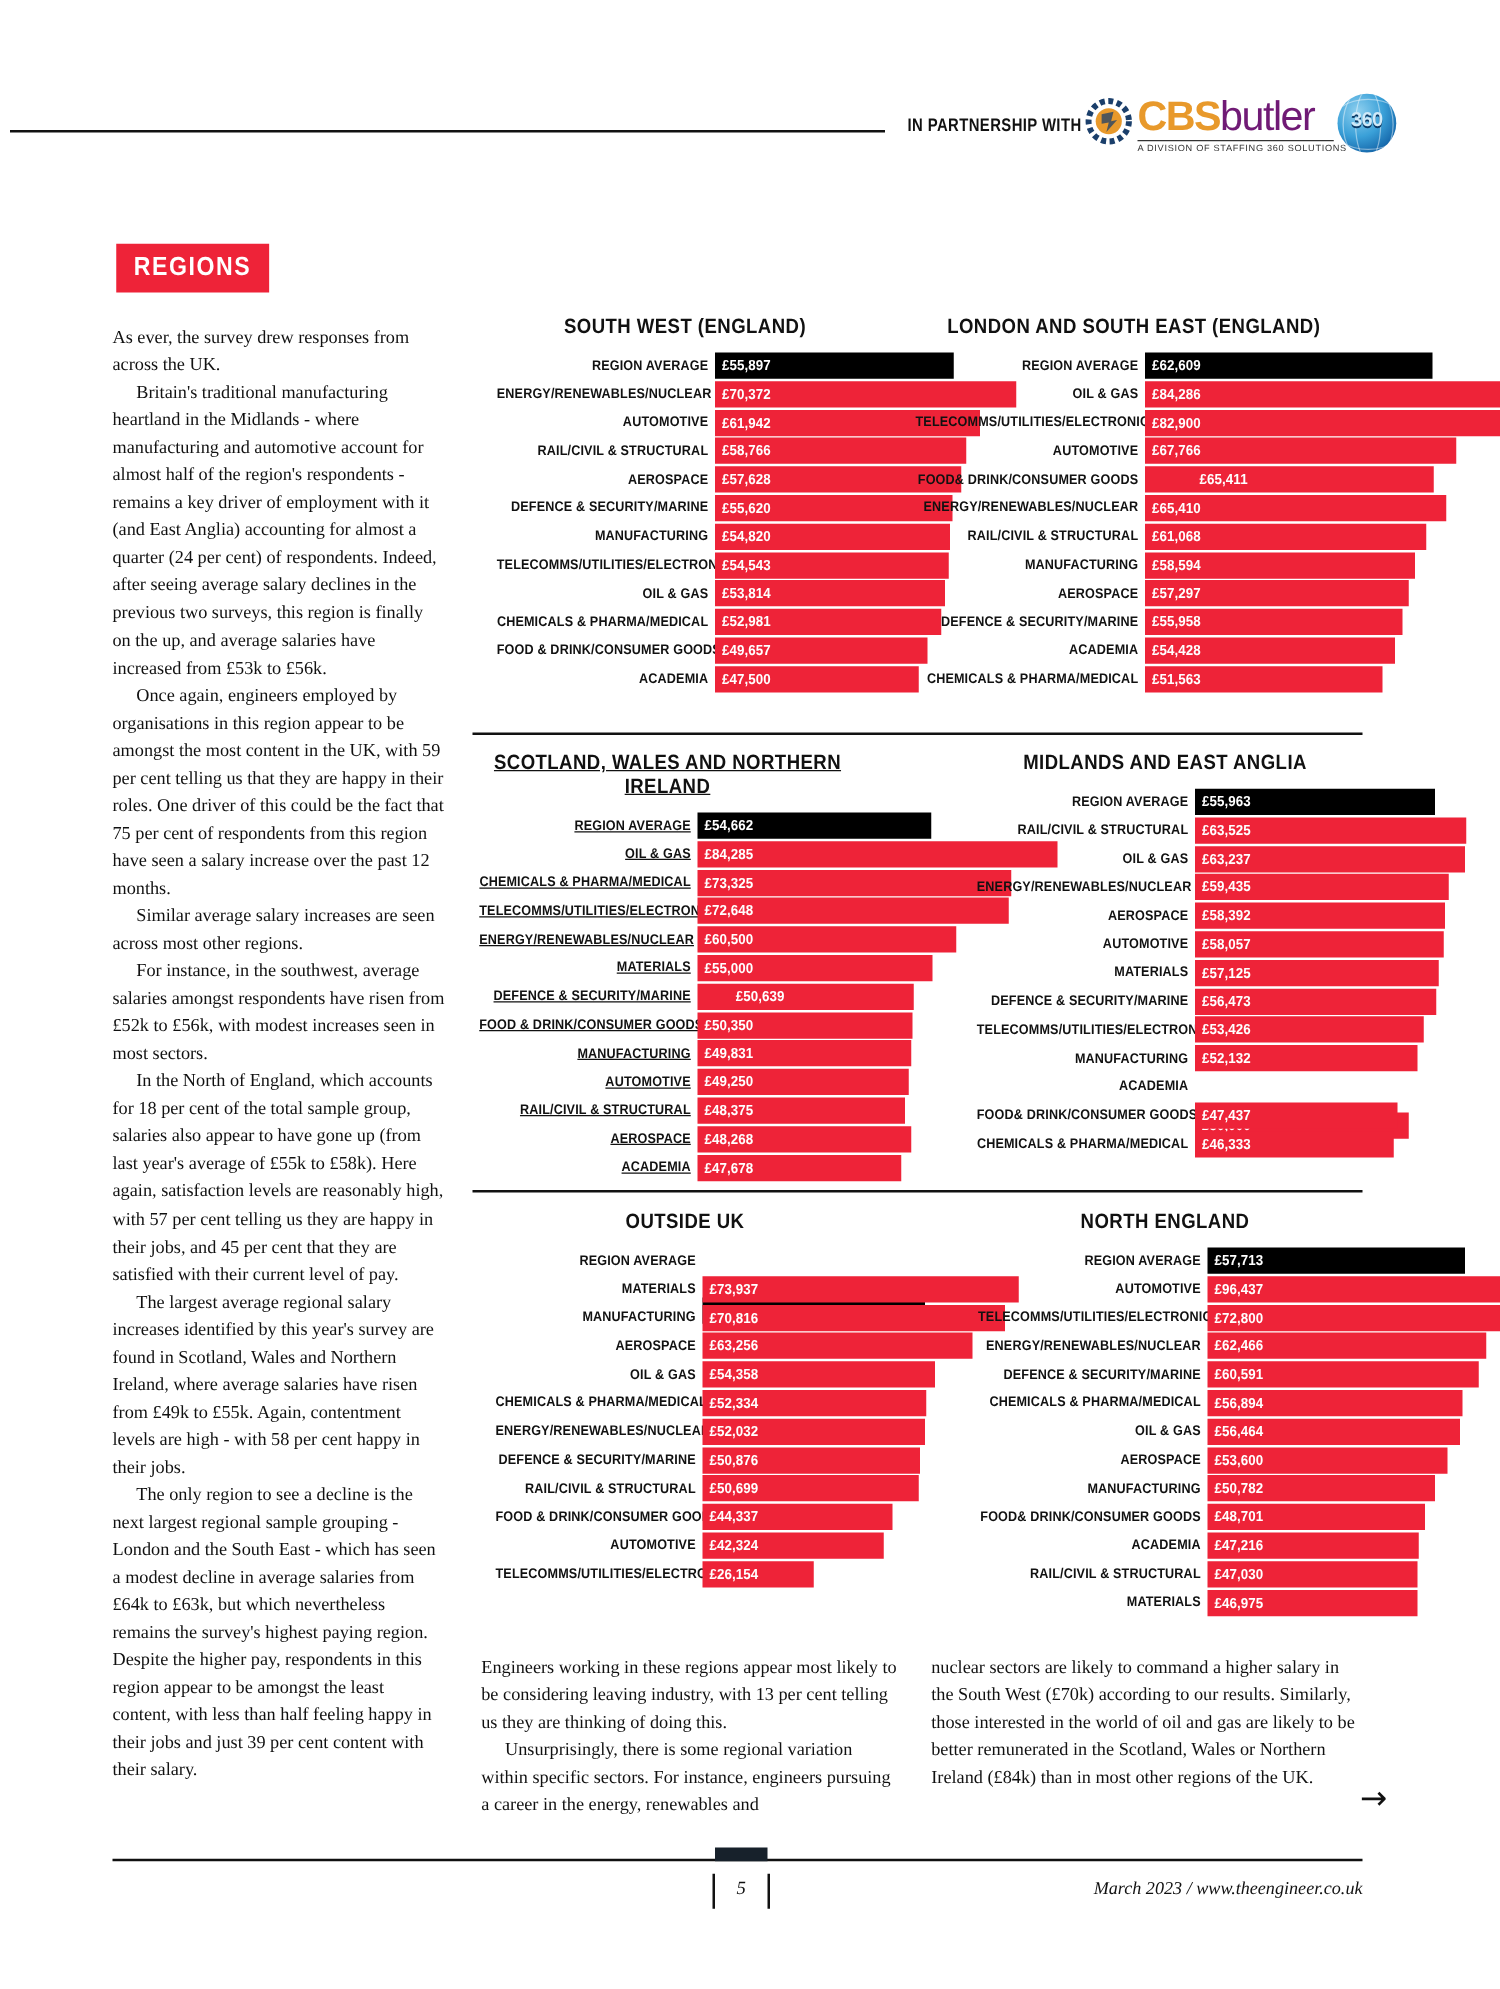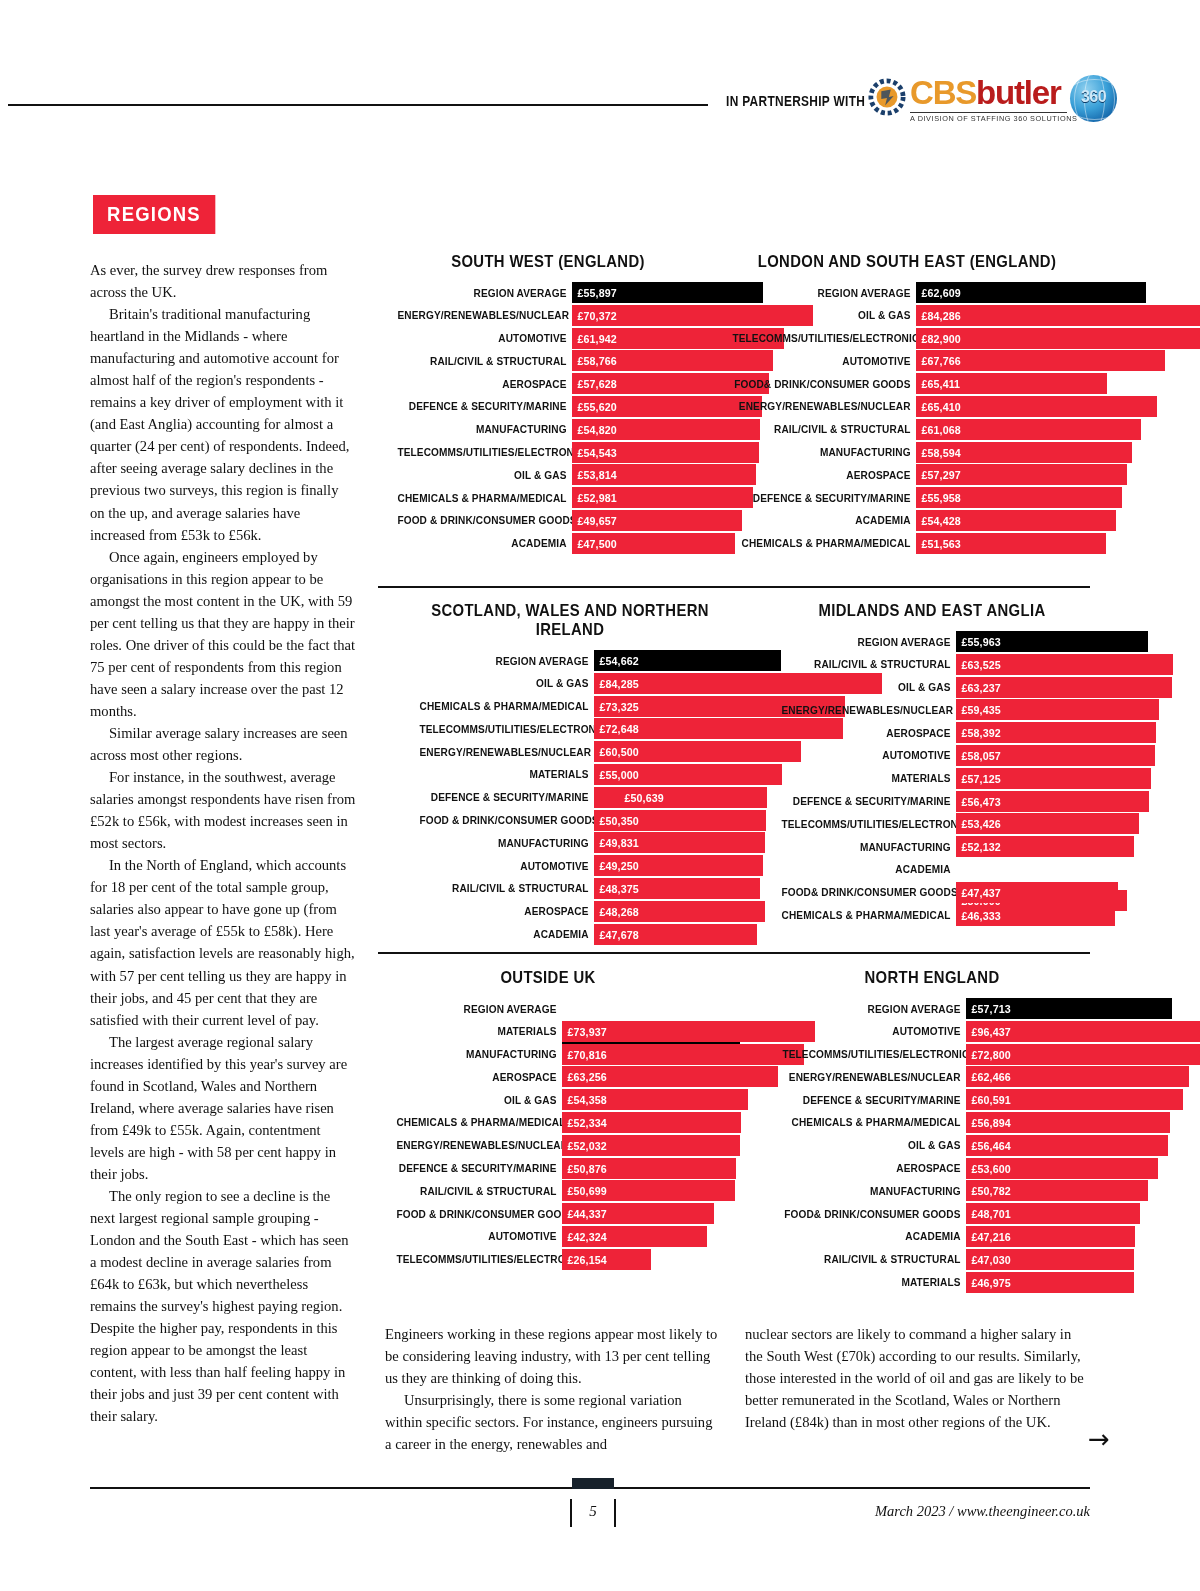--- a/index.html
+++ b/index.html
@@ -22,21 +22,21 @@
     color:#111;
     transform:scaleX(.82);transform-origin:left center;
   }
   .logo-wrap{position:absolute;left:868px;top:72px;width:225px;height:58px;}
   .logo-gear{position:absolute;left:0;top:6px;width:38px;height:38px;}
   .logo-cbs{
     position:absolute;left:42px;top:4px;
     font-family:"Liberation Sans",sans-serif;font-weight:bold;font-size:33px;
     letter-spacing:-1.2px;color:#E8992B;line-height:1;
   }
-  .logo-cbs .blue{color:#b91c1c;font-weight:bold;}
+  .logo-cbs .blue{color:#701a75;font-weight:normal;}
   .logo-rule{position:absolute;left:42px;top:40px;width:157px;height:1.3px;background:#333;}
   .logo-sub{
     position:absolute;left:42px;top:42px;
     font-family:"Liberation Sans",sans-serif;font-size:7.2px;letter-spacing:.55px;
     color:#333;transform:scaleX(1.02);transform-origin:left top;
   }
   .logo-360{
     position:absolute;left:202px;top:3px;width:47px;height:47px;border-radius:50%;
     background:radial-gradient(circle at 35% 30%,#8fd0ef 0%,#3aa0d8 45%,#1364a8 80%,#0c3f6e 100%);
     overflow:hidden;
@@ -104,21 +104,21 @@
   .bar-value{
     font-family:"Liberation Sans",sans-serif;font-weight:bold;
     font-size:11.6px;color:#ffffff;letter-spacing:.1px;
     padding-left:6px;white-space:nowrap;
     transform:scaleX(.92);transform-origin:left center;
   }
 
   
   #chart-sw   {left:378px; top:252px; width:340px;}
   #chart-lse  {left:712px; top:252px; width:390px;}
-  #chart-swni {left:400px; top:601px; width:340px;}
+  #chart-swni {left:364px; top:601px; width:340px;text-decoration:underline;}
   #chart-mea  {left:762px; top:601px; width:340px;}
   #chart-ouk  {left:378px; top:968px; width:340px;}
   #chart-ne   {left:762px; top:968px; width:340px;}
 
   #chart-sw   .row-label{width:188px;}
   #chart-lse  .row-label{width:198px;}
   #chart-swni .row-label{width:188px;}
   #chart-mea  .row-label{width:188px;}
   #chart-ouk  .row-label{width:178px;}
   #chart-ne   .row-label{width:198px;}
@@ -323,21 +323,21 @@
         <div class="row-label">AUTOMOTIVE</div>
         <div class="bar-area">
           <div class="bar" style="width: 249.457px;">
             <span class="bar-value">£67,766</span>
           </div>
         </div>
       </div>
       <div class="row">
         <div class="row-label">FOOD&amp; DRINK/CONSUMER GOODS</div>
         <div class="bar-area">
-          <div class="bar" style="width: 191px;">
+          <div class="bar" style="width: 231px; padding-left: 38px;">
             <span class="bar-value">£65,411</span>
           </div>
         </div>
       </div>
       <div class="row">
         <div class="row-label">ENERGY/RENEWABLES/NUCLEAR</div>
         <div class="bar-area">
           <div class="bar" style="width: 240.785px;">
             <span class="bar-value">£65,410</span>
           </div>

